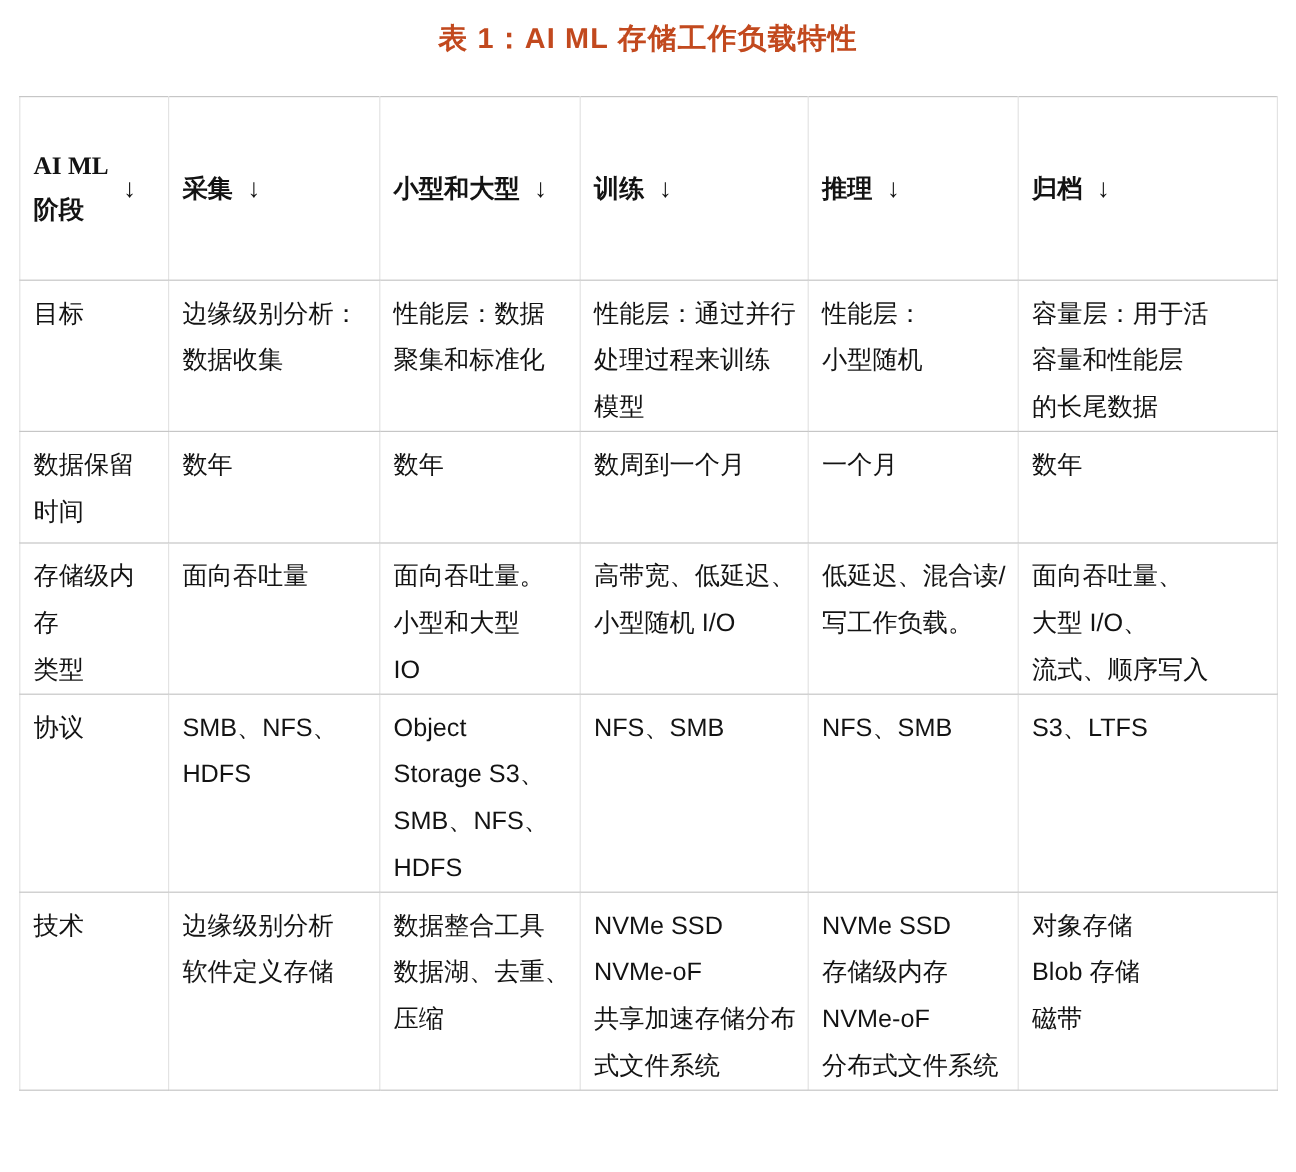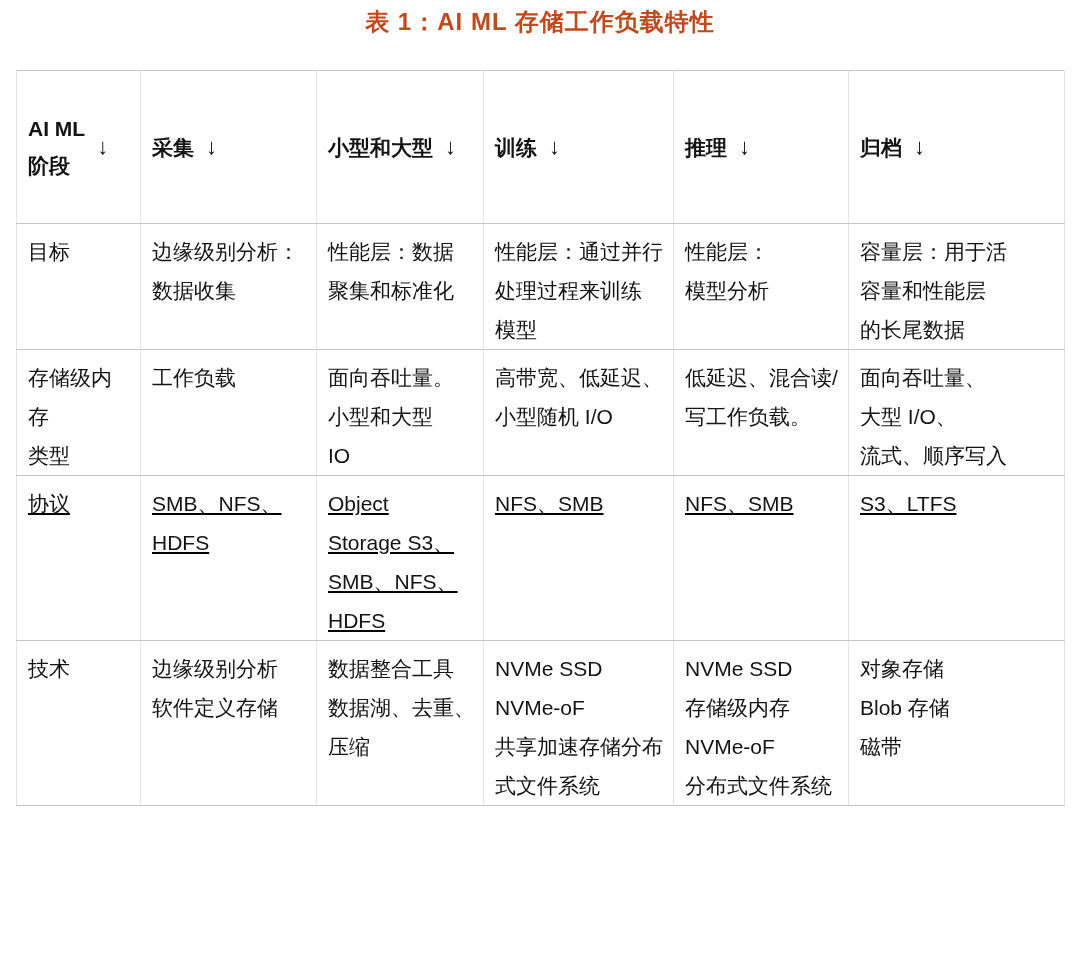--- a/index.html
+++ b/index.html
@@ -5,21 +5,21 @@
   html, body {
     margin: 0;
     padding: 0;
     width: 1080px;
     height: 977px;
     background: #ffffff;
     overflow: hidden;
     font-family: "Liberation Sans", "DejaVu Sans", sans-serif;
   }
   .page-title {
-    padding-top: 6px;
+    padding-top: 16px;
     text-align: center;
     font-size: 24px;
     font-weight: bold;
     color: #c2491e;
     letter-spacing: 1px;
   }
   table.workload-table {
     border-collapse: collapse;
     table-layout: fixed;
     width: 1048px;
@@ -48,25 +48,25 @@
     white-space: pre-line;
     font-weight: normal;
     overflow: hidden;
   }
   thead th {
     vertical-align: middle;
     font-weight: bold;
     padding-top: 0;
     padding-bottom: 0;
   }
-  thead tr    { height: 79px; }
+  thead tr    { height: 79px; font-family: Liberation Serif, serif; }
   tbody tr.r0 { height: 120px; }
   tbody tr.r1 { height: 93px; }
   tbody tr.r2 { height: 116px; }
-  tbody tr.r3 { height: 154px; text-decoration: underline; }
+  tbody tr.r3 { height: 154px; }
   tbody tr.r4 { height: 117px; }
   tbody tr.r5 { height: 155px; }
 
   .hwrap {
     display: flex;
     align-items: center;
     gap: 12px;
   }
   .hlabel {
     white-space: pre-line;
@@ -137,29 +137,38 @@
     <tr class="r0">
       <td>目标</td>
       <td>边缘级别分析：
 数据收集</td>
       <td>性能层：数据
 聚集和标准化</td>
       <td>性能层：通过并行
 处理过程来训练
 模型</td>
       <td>性能层：
-模型分析</td>
+小型随机</td>
       <td>容量层：用于活
 容量和性能层
 的长尾数据</td>
     </tr>
+    <tr class="r1">
+      <td>数据保留
+时间</td>
+      <td>数年</td>
+      <td>数年</td>
+      <td>数周到一个月</td>
+      <td>一个月</td>
+      <td>数年</td>
+    </tr>
     <tr class="r2">
       <td>存储级内存
 类型</td>
-      <td>工作负载</td>
+      <td>面向吞吐量</td>
       <td>面向吞吐量。
 小型和大型
 IO</td>
       <td>高带宽、低延迟、
 小型随机 I/O</td>
       <td>低延迟、混合读/
 写工作负载。</td>
       <td>面向吞吐量、
 大型 I/O、
 流式、顺序写入</td>

